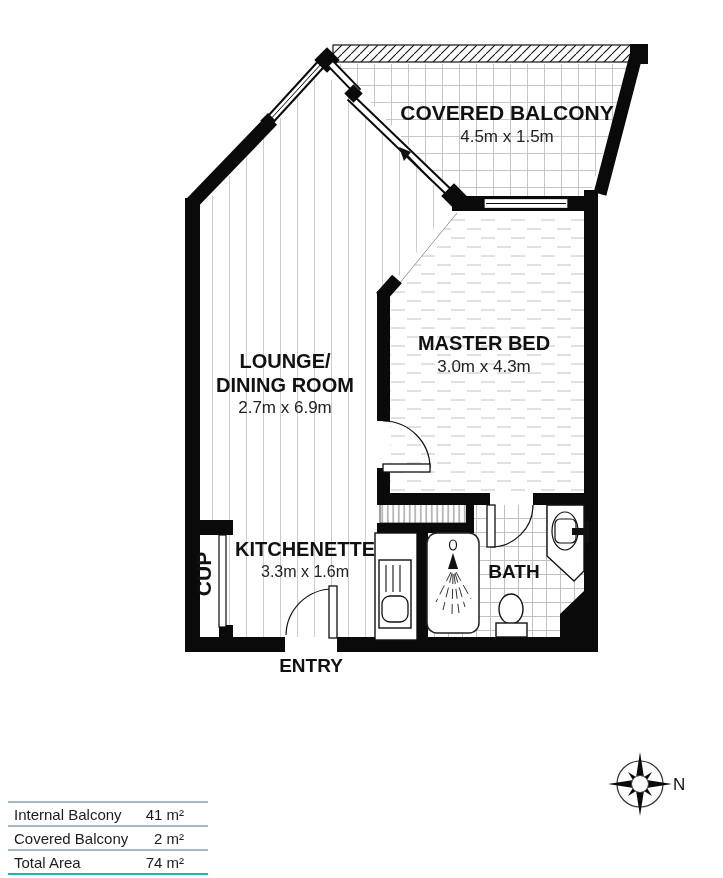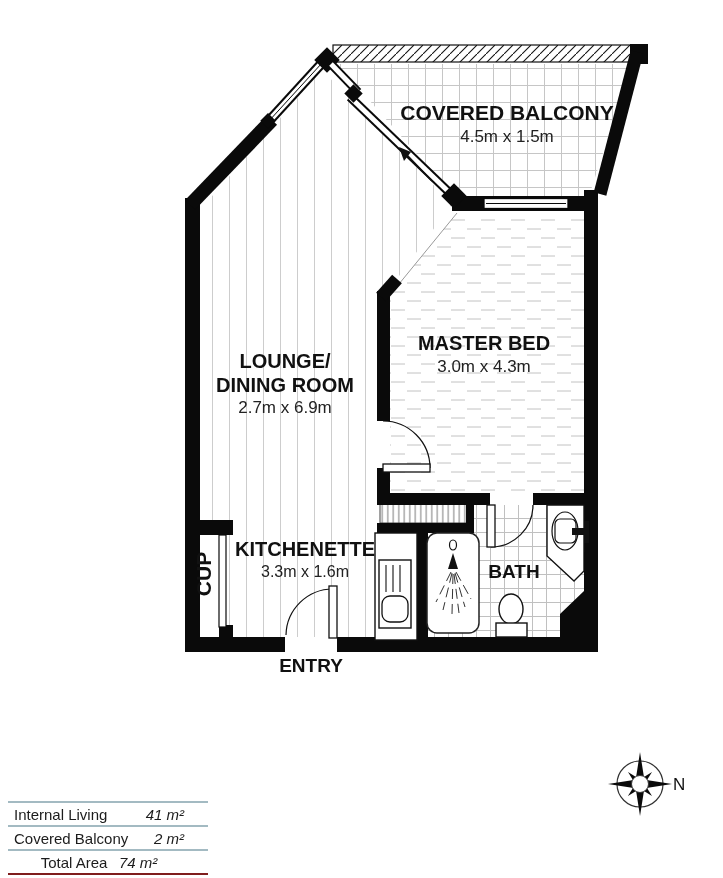--- a/index.html
+++ b/index.html
@@ -7,22 +7,22 @@
          font-family:"Liberation Sans", sans-serif;}
   svg{display:block;}
   #plan{position:absolute;left:0;top:0;}
   .room-name{font-family:"Liberation Sans",sans-serif;font-weight:bold;fill:#111;}
   .room-dims{font-family:"Liberation Sans",sans-serif;fill:#222;}
   .t20{font-size:20px;} .t21{font-size:21px;} .t19{font-size:19px;}
   .t17{font-size:17px;} .t16{font-size:16px;}
   #legend{position:absolute;left:8px;top:801px;width:200px;font-size:15px;color:#1c1c1c;}
   .legend-row{display:flex;justify-content:space-between;align-items:center;
               border-top:2px solid #a3bac2;padding:2px 24px 2px 6px;height:18px;}
-  #legend .last{border-bottom:2px solid #7f1d1d;justify-content:center;}
-  .legend-value{width:50px;text-align:right;font-style:italic;}
+  #legend .last{border-bottom:2px solid #14b8a6;}
+  .legend-value{width:50px;text-align:right;}
   #compass{position:absolute;left:600px;top:748px;}
   .north-label{font-size:17px;fill:#111;font-family:"Liberation Sans",sans-serif;}
 </style>
 </head>
 <body>
 
 <div id="stage">
 
 <svg id="plan" width="723" height="878" viewBox="0 0 723 878">
   <defs>
@@ -193,21 +193,21 @@
     <text x="514" y="578" class="room-name t19">BATH</text>
 
     <text x="311" y="672" class="room-name t19">ENTRY</text>
 
     <text x="215" y="578" class="room-name t21" transform="rotate(-90 211 578)">CUP</text>
   </g>
 </svg>
 
 <div id="legend">
   <div class="legend-row">
-    <span>Internal Living</span>
+    <span>Internal Balcony</span>
     <span class="legend-value">41 m²</span>
   </div>
   <div class="legend-row">
     <span>Covered Balcony</span>
     <span class="legend-value">2 m²</span>
   </div>
   <div class="legend-row last">
     <span>Total Area</span>
     <span class="legend-value">74 m²</span>
   </div>

